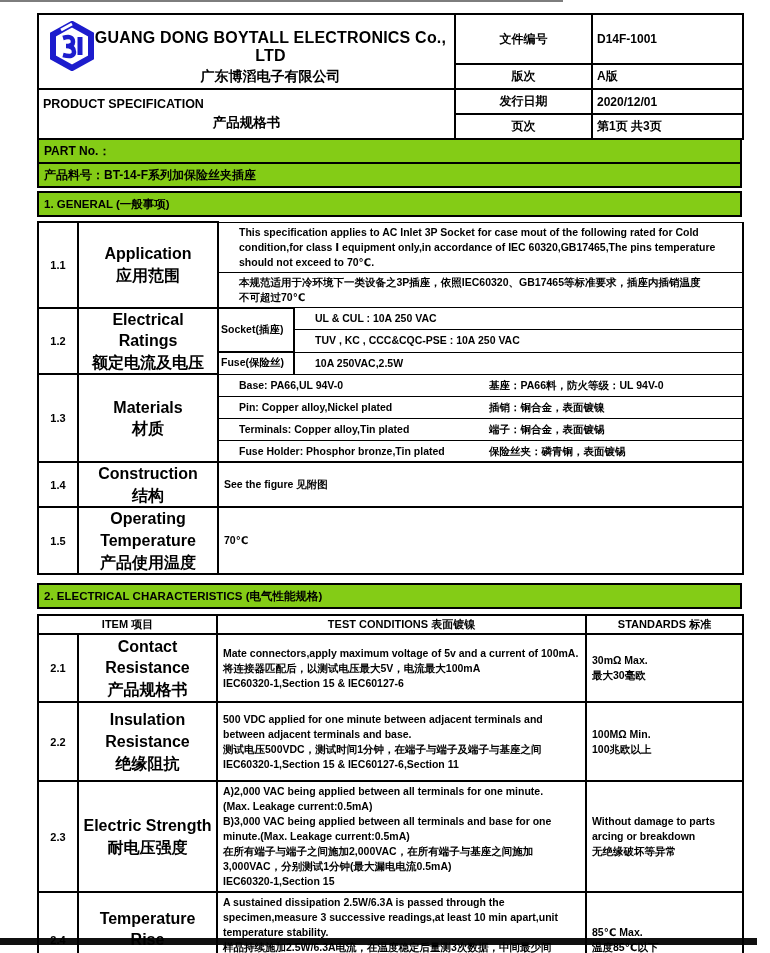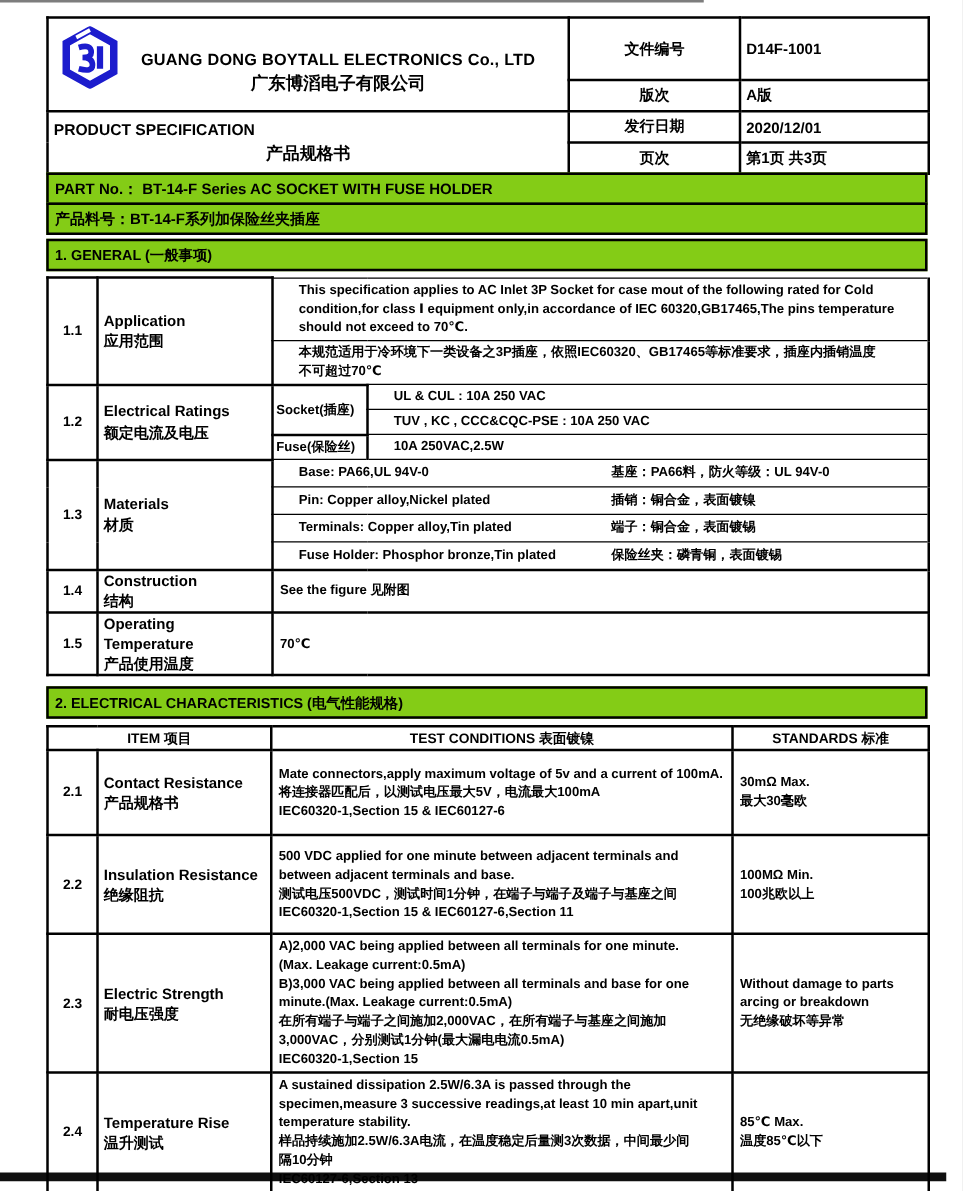--- a/index.html
+++ b/index.html
@@ -16,36 +16,36 @@
   .artifact-top{position:absolute;left:0;top:0;width:563px;height:2px;background:#7d7d7d;}
   .artifact-bottom{position:absolute;left:0;top:938px;width:757px;height:7px;background:#101010;}
 
   table{border-collapse:collapse;table-layout:fixed;width:705px;}
   td{border:2px solid #000;padding:0 4px;vertical-align:middle;overflow:hidden;}
   .pre{white-space:pre-line;}
 
   
   .company-cell{position:relative;text-align:center;padding-left:52px;}
   .logo{position:absolute;left:10px;top:6px;}
-  .company-en{font-size:13px;letter-spacing:.2px;margin-top:12px;}
+  .company-en{font-size:16px;letter-spacing:.2px;margin-top:12px;}
   .company-cn{font-size:14px;margin-top:3px;}
   .title-en{font-size:12.5px;text-align:left;}
   .title-cn{font-size:13.5px;text-align:center;margin-top:3px;}
   .meta-label{font-size:12px;text-align:center;height:23px;}
   .meta-value{font-size:12px;text-align:left;}
 
   
   .box{border:2px solid #000;height:22px;display:flex;align-items:center;
        padding:0 5px;font-size:12px;margin-top:-2px;background:#84cc16;}
   .gap3{height:3px;} .gap4{height:4px;} .gap5{height:5px;} .gap8{height:8px;}
   .box.heading{font-size:11.5px;height:22px;text-align:center;}
 
   
   .num-cell{font-size:11px;text-align:center;}
-  .name-cell{font-size:12px;line-height:1.35;}
+  .name-cell{text-align:center;font-size:16px;line-height:1.35;}
   .cond-cell{font-size:10.5px;line-height:15px;padding:2px 5px;}
   .std-cell{font-size:10.5px;line-height:15px;padding:18px 5px;}
   .sub-divider{border-bottom-width:1px;border-top-width:1px;padding-left:20px;}
   .mat-row{display:flex;}
   .mat-en{width:250px;flex:none;}
   .mat-cn{flex:1;}
   .small-label{font-size:10.5px;padding:0 2px;text-align:left;}
   .hdr-cell{text-align:center;font-size:11px;height:17px;}
   .ml0{margin-top:0;}
 </style>
@@ -94,21 +94,21 @@
         <td class="meta-value">2020/12/01</td>
       </tr>
       <tr style="height:25px">
         <td class="meta-label">页次</td>
         <td class="meta-value">第1页  共3页</td>
       </tr>
     </tbody>
       </table>
 
     <div class="box">
-      <span>PART No.：</span>&nbsp;<span>BT-14-F Series AC SOCKET WITH FUSE HOLDER</span>
+      <span>PART No.：</span>&nbsp;
     </div>
     <div class="box">
       <span>产品料号：</span>
         <span>BT-14-F系列加保险丝夹插座</span>
     </div>
 
     <div class="gap3"></div>
 
     <div class="box heading ml0">1. GENERAL  (一般事项)</div>
 

